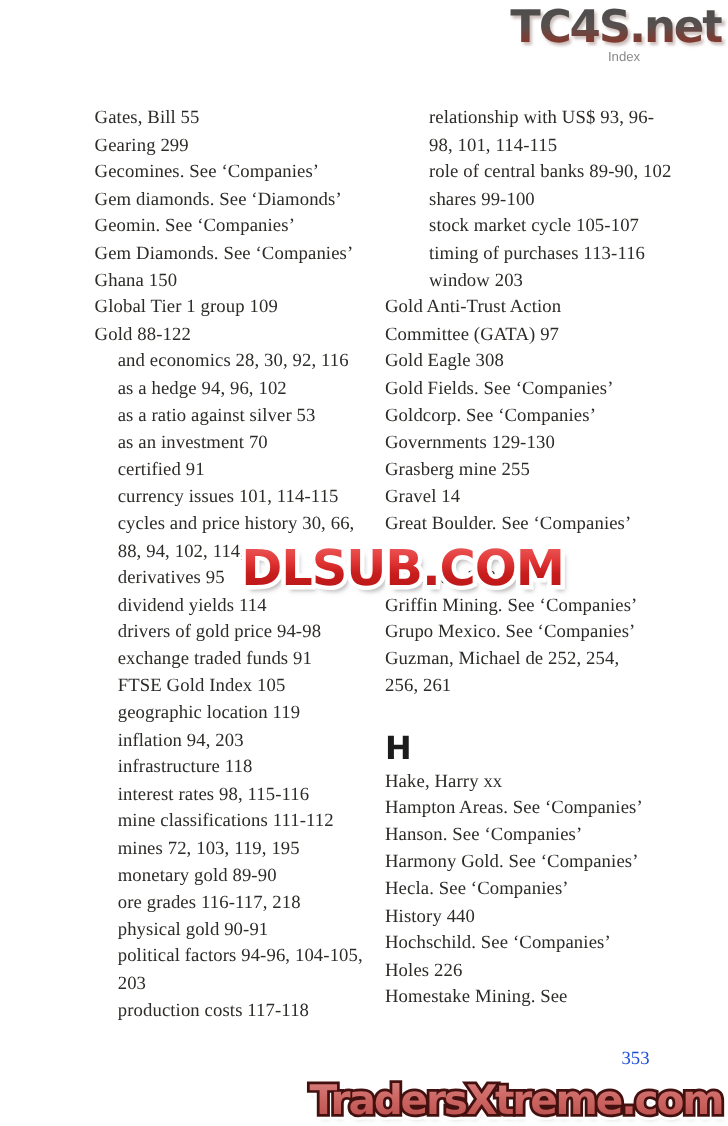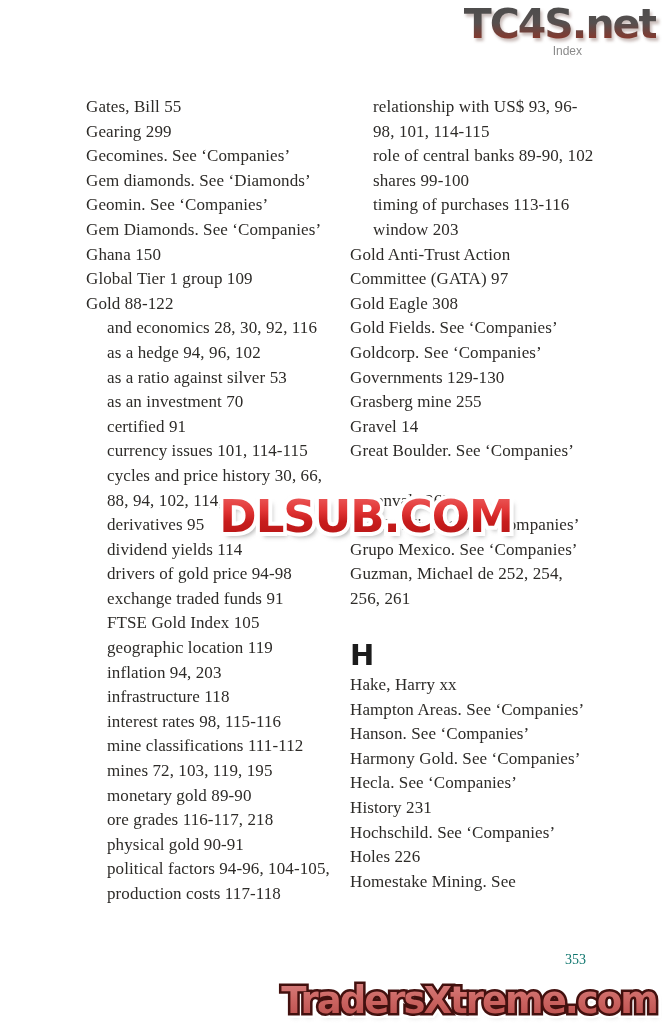--- a/index.html
+++ b/index.html
@@ -7,21 +7,21 @@
     position:relative;width:662px;height:1024px;background:#ffffff;
     font-family:"Liberation Serif",serif;color:#2d2b28;overflow:hidden;
     margin:0 auto;
   }
   
   .col{position:absolute;top:95px;}
   .col-left{left:86px;width:272px;}
   .col-right{left:350px;width:305px;}
   .line{height:24.6px;line-height:24.6px;font-size:17px;white-space:nowrap;letter-spacing:0.1px;}
   .col-left .line.indent{margin-left:21px;}
-  .col-right .line.indent{margin-left:23px;}
+  .col-right .line.indent{margin-left:40px;}
   .line.heading{
     height:36px;line-height:36px;margin-top:1px;
     font-family:"DejaVu Sans",sans-serif;font-weight:bold;font-size:29px;color:#1c1c1c;
   }
   
   .logo{position:absolute;top:2px;right:6px;text-align:right;z-index:3;}
   .logo-stack{position:relative;display:inline-block;}
   .logo-big{
     font-family:"DejaVu Sans",sans-serif;font-weight:bold;font-size:41px;
     letter-spacing:-2px;line-height:44px;white-space:nowrap;
@@ -62,21 +62,21 @@
     text-shadow:0 0 3px rgba(255,255,255,0.95), 2px 4px 5px rgba(150,150,150,0.45);
   }
   .wm-bot-outline{-webkit-text-stroke:5px #42100e;}
   .wm-bot-fill{
     background:linear-gradient(180deg,#dc8d8d 0%,#cd6764 45%,#b24240 100%);
     -webkit-background-clip:text;background-clip:text;color:transparent;
   }
   
   .pagenum{
     position:absolute;left:565px;top:952px;z-index:9;
-    font-family:"Liberation Serif",serif;font-size:14px;color:#0f766e;
+    font-family:"Liberation Serif",serif;font-size:17px;color:#1d4ed8;
   }
 </style>
 </head>
 <body>
 
 <div class="page">
 
   <div class="logo">
     <span class="logo-stack">
       <span class="logo-big logo-shadow">TC4S.net</span>
@@ -111,28 +111,30 @@
       <div class="line indent">geographic location 119</div>
       <div class="line indent">inflation 94, 203</div>
       <div class="line indent">infrastructure 118</div>
       <div class="line indent">interest rates 98, 115-116</div>
       <div class="line indent">mine classifications 111-112</div>
       <div class="line indent">mines 72, 103, 119, 195</div>
       <div class="line indent">monetary gold 89-90</div>
       <div class="line indent">ore grades 116-117, 218</div>
       <div class="line indent">physical gold 90-91</div>
       <div class="line indent">political factors 94-96, 104-105,</div>
+      <div class="line indent">203</div>
       <div class="line indent">production costs 117-118</div>
     </div>
 
   <div class="col col-right">
       <div class="line indent">relationship with US$ 93, 96-</div>
       <div class="line indent">98, 101, 114-115</div>
       <div class="line indent">role of central banks 89-90, 102</div>
       <div class="line indent">shares 99-100</div>
+      <div class="line indent">stock market cycle 105-107</div>
       <div class="line indent">timing of purchases 113-116</div>
       <div class="line indent">window 203</div>
       <div class="line">Gold Anti-Trust Action</div>
       <div class="line">Committee (GATA) 97</div>
       <div class="line">Gold Eagle 308</div>
       <div class="line">Gold Fields. See ‘Companies’</div>
       <div class="line">Goldcorp. See ‘Companies’</div>
       <div class="line">Governments 129-130</div>
       <div class="line">Grasberg mine 255</div>
       <div class="line">Gravel 14</div>
@@ -143,21 +145,21 @@
       <div class="line">Grupo Mexico. See ‘Companies’</div>
       <div class="line">Guzman, Michael de 252, 254,</div>
       <div class="line">256, 261</div>
       <div class="line spacer"></div>
       <div class="line heading">H</div>
       <div class="line">Hake, Harry xx</div>
       <div class="line">Hampton Areas. See ‘Companies’</div>
       <div class="line">Hanson. See ‘Companies’</div>
       <div class="line">Harmony Gold. See ‘Companies’</div>
       <div class="line">Hecla. See ‘Companies’</div>
-      <div class="line">History 231</div>
+      <div class="line">History 440</div>
       <div class="line">Hochschild. See ‘Companies’</div>
       <div class="line">Holes 226</div>
       <div class="line">Homestake Mining. See</div>
     </div>
 
   <div class="wm-mid">
     <span class="wm-layer wm-mid-glow">DLSUB.COM</span>
     <span class="wm-layer wm-mid-fill">DLSUB.COM</span>
   </div>
 

